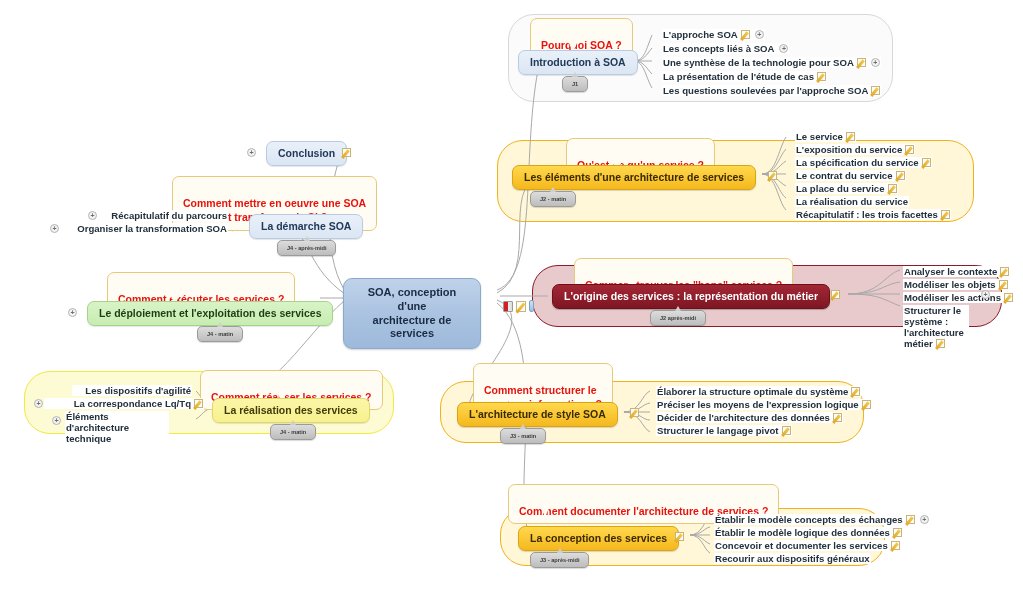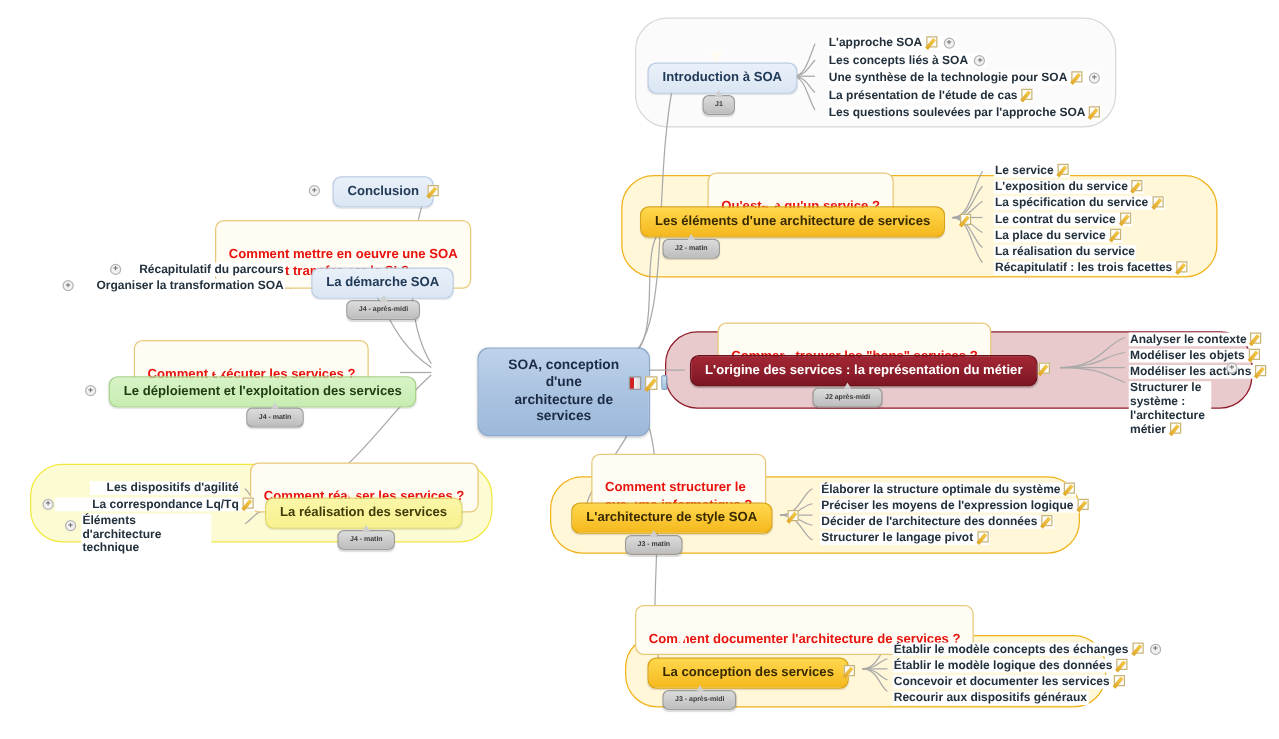--- a/index.html
+++ b/index.html
@@ -271,30 +271,33 @@
       <path d="M215,408 L196,408"></path>
       <path d="M215,408 C204,408 202,396 196,391"></path>
       <path d="M215,408 C204,408 202,416 196,419"></path>
 
       <path d="M251,223 L232,223"></path>
       <path d="M251,223 C240,223 238,216 232,214"></path>
       <path d="M251,223 C240,223 238,228 232,231"></path>
     </g>
   </svg>
 
-  <div class="node central" style="left:382px; top:278px; width:138px;">
+  <div class="node central" style="left:343px; top:278px; width:138px;">
     <span style="white-space:pre-line;">SOA, conception d'une
 architecture de services</span>
   </div>
   <div class="icontray" style="left:503px; top:300px;">
     <span class="ic-book"></span>
     <span class="ic-note"></span>
     <span class="ic-clip"></span>
   </div>
 
+  <div class="callout" style="left:530px; top:18px;">
+    <span>Pourquoi SOA ?</span>
+  </div>
   <div class="callout-tail" style="left:568px; top:41px;"></div>
   <div class="node blue-node" style="left:518px; top:50px;">
     <span>Introduction à SOA</span>
   </div>
   <div class="badge" style="left:562px; top:76px;">
     <span>J1</span>
   </div>
   <div class="leaf" style="left:662px; top:29px;">
     <span>L'approche SOA</span><span class="pencil"></span><span class="plusdot inline">+</span>
   </div>

